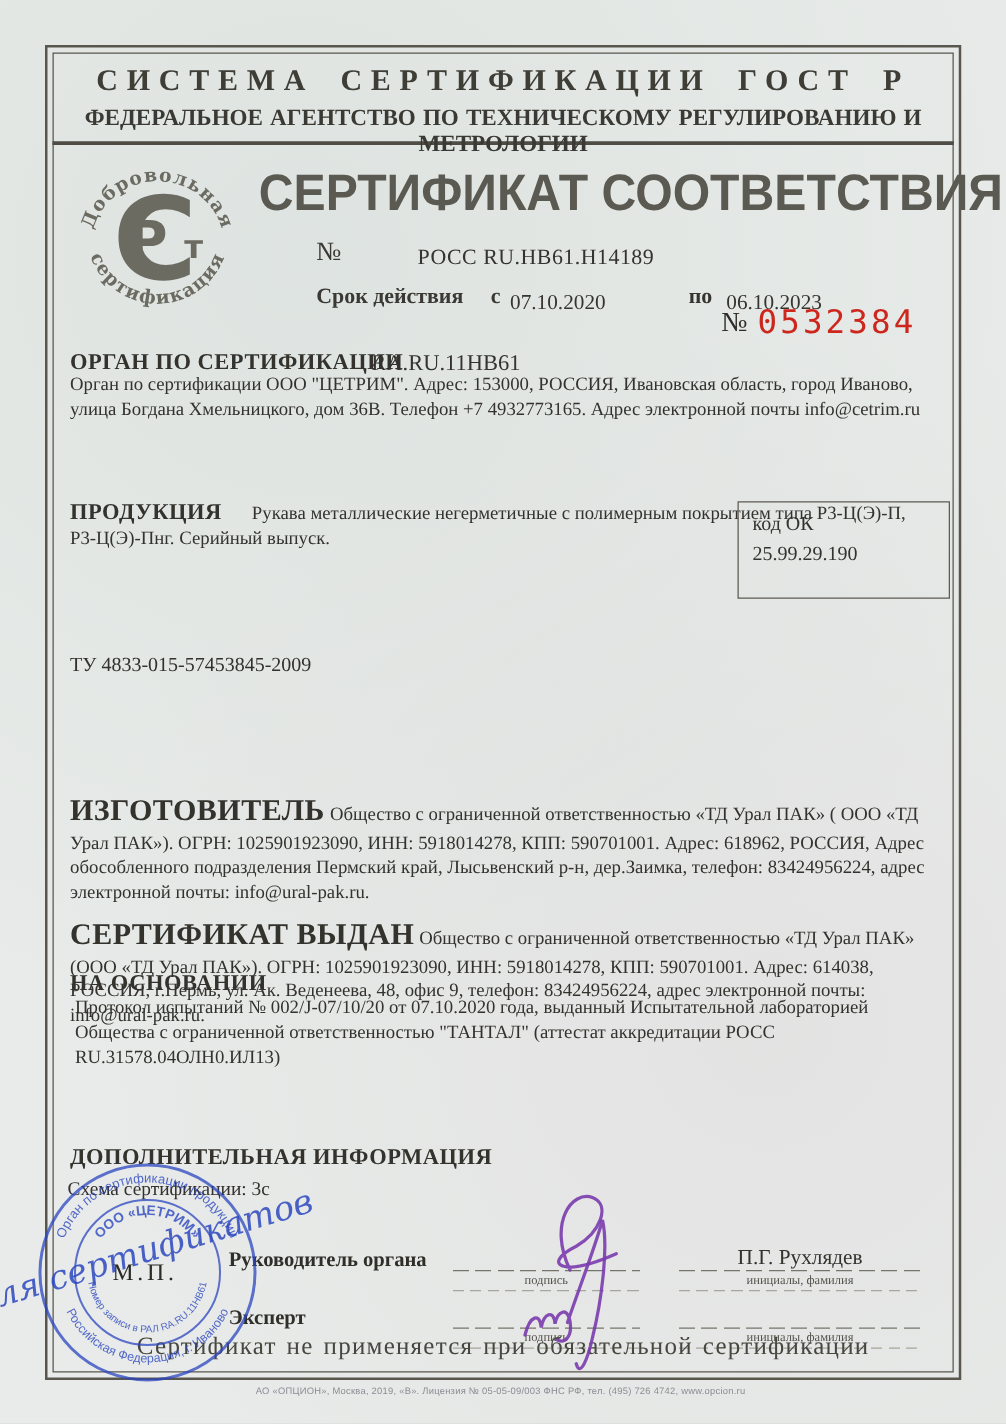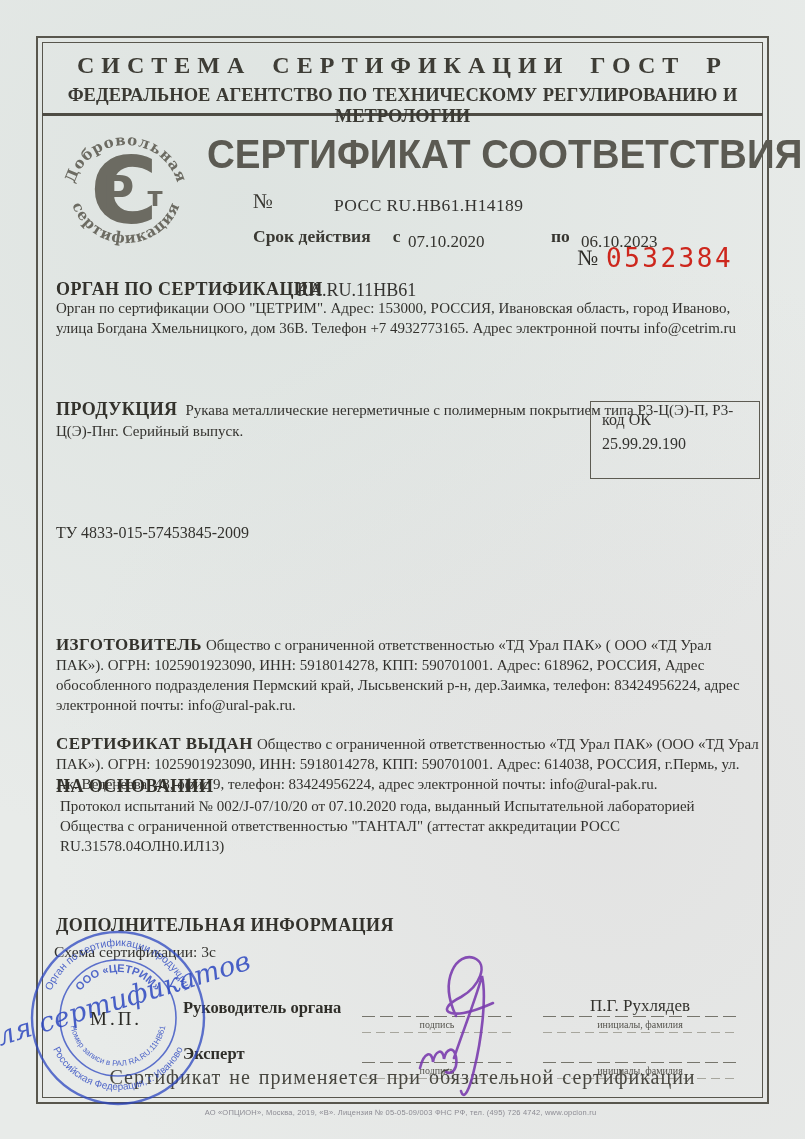--- a/index.html
+++ b/index.html
@@ -34,28 +34,28 @@
   .form-no-label{left:577px;top:245px;font-size:22px;color:#2e2d28;}
   .form-no-value{left:606px;top:243px;font-family:"DejaVu Sans Mono",monospace;font-size:26px;
                  color:#cd271d;letter-spacing:2.5px;}
   
   .sec-h{font-weight:bold;font-size:18px;letter-spacing:.4px;color:#33322c;}
   .body-txt{font-size:15px;line-height:1.32;color:#33322e;}
   .org-h{left:56px;top:279px;}
   .org-reg{left:297px;top:280px;font-size:18px;color:#343330;}
   .org-txt{left:56px;top:299px;width:706px;}
   .product-p{left:56px;top:383px;width:692px;}
-  .product-p b{font-size:18px;letter-spacing:.4px;color:#33322c;padding-right:8px;margin-top:34px;}
+  .product-p b{font-size:18px;letter-spacing:.4px;color:#33322c;padding-right:24px;margin-top:34px;}
   .codebox{border:1.5px solid #5d5b52;padding:6px 11px;font-size:16px;line-height:1.5;color:#343330;}
   .box-ok{left:590px;top:401px;width:146px;height:64px;}
   .box-tnved{left:590px;top:514px;width:146px;height:62px;}
   .conf-h{left:56px;top:500px;}
   .conf-txt{left:56px;top:522px;font-size:16px;}
   .manu-p{left:56px;top:619px;width:706px;}
-  .manu-p b,.issued-p b{font-size:17px;letter-spacing:.4px;color:#33322c;padding-right:4px;}
+  .manu-p b,.issued-p b{font-size:24px;letter-spacing:.4px;color:#33322c;padding-right:4px;}
   .issued-p{left:56px;top:701px;width:706px;margin-top:32px;}
   .basis-h{left:56px;top:776px;}
   .basis-p{left:60px;top:797px;width:702px;}
   .add-h{left:56px;top:915px;}
   .scheme{left:54px;top:942px;font-size:15.5px;}
   
   .sig-role{font-weight:bold;font-size:16.5px;color:#2f2e29;}
   .role-1{left:183px;top:998px;}
   .role-2{left:183px;top:1044px;}
   .dash{height:1px;background:repeating-linear-gradient(90deg,#76756c 0 13px,transparent 13px 18px);}

